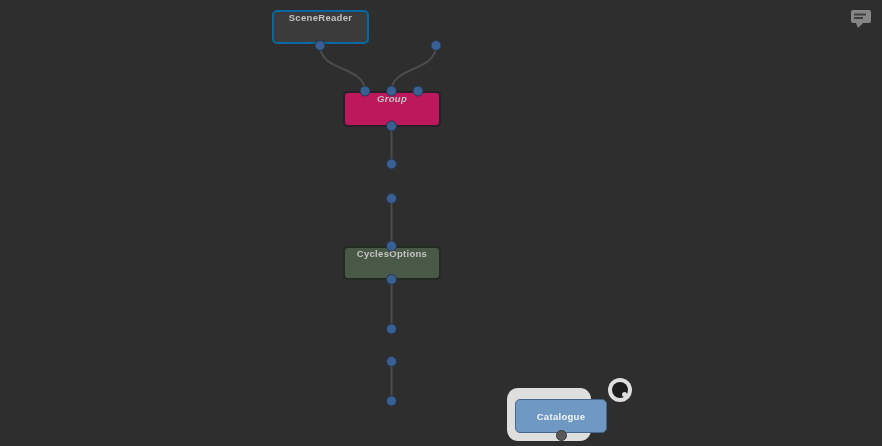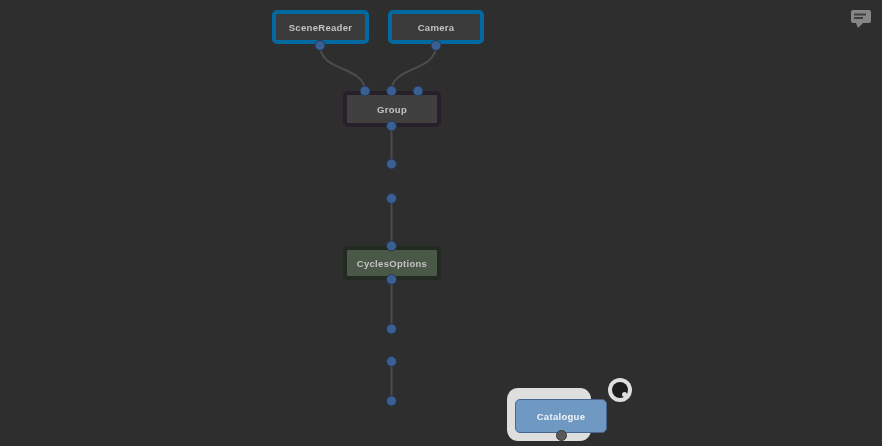--- a/index.html
+++ b/index.html
@@ -7,34 +7,33 @@
     position: relative;
     width: 882px;
     height: 446px;
     background: #2e2e2e;
     overflow: hidden;
     font-family: "Liberation Sans", sans-serif;
   }
   .node {
     position: absolute;
     box-sizing: border-box;
-    border: 4px solid #0369a1;
+    border: 2px solid #0369a1;
     border-radius: 5px;
     display: flex;
-    align-items: center;
     justify-content: center;
     font-weight: bold;
     font-size: 9.5px;
     letter-spacing: 0.3px;
     color: #c3c3c3;
     z-index: 2;
     cursor: default;
   }
   .node-gray   { background: #3b3b3b; }
-  .node-group  { background: #404040; border-color: #27202a; }
+  .node-group  { background: #be185d; border-color: #27202a; font-style: italic; }
   .node-options{ background: #495847; border-color: #222a21; }
 
   .n-scenereader       { left: 272px; top: 10px;  width: 97px;  height: 34px; }
   .n-camera            { left: 388px; top: 10px;  width: 96px;  height: 34px; }
   .n-group             { left: 343px; top: 91px;  width: 98px;  height: 36px; }
   .n-standardoptions   { left: 336px; top: 164px; width: 110px; height: 35px; }
   .n-cyclesoptions     { left: 343px; top: 246px; width: 98px;  height: 34px; }
   .n-outputs           { left: 343px; top: 328px; width: 97px;  height: 34px; }
   .n-interactiverender { left: 334px; top: 401px; width: 114px; height: 35px; }
 
@@ -134,23 +133,20 @@
       <circle cx="391.5" cy="279.5" r="5"></circle>
       <circle cx="391.5" cy="329" r="5"></circle>
       <circle cx="391.5" cy="361.5" r="5"></circle>
       <circle cx="391.5" cy="401" r="5"></circle>
     </g>
   </svg>
 
   <div class="node node-gray n-scenereader">
     <span>SceneReader</span>
   </div>
-  <div class="node node-gray n-camera">
-    <span>Camera</span>
-  </div>
   <div class="node node-group n-group">
     <span>Group</span>
   </div>
   <div class="node node-options n-cyclesoptions">
     <span>CyclesOptions</span>
   </div>
 
   <div class="selection-frame">
     <div class="n-catalogue">
       <span>Catalogue</span>

